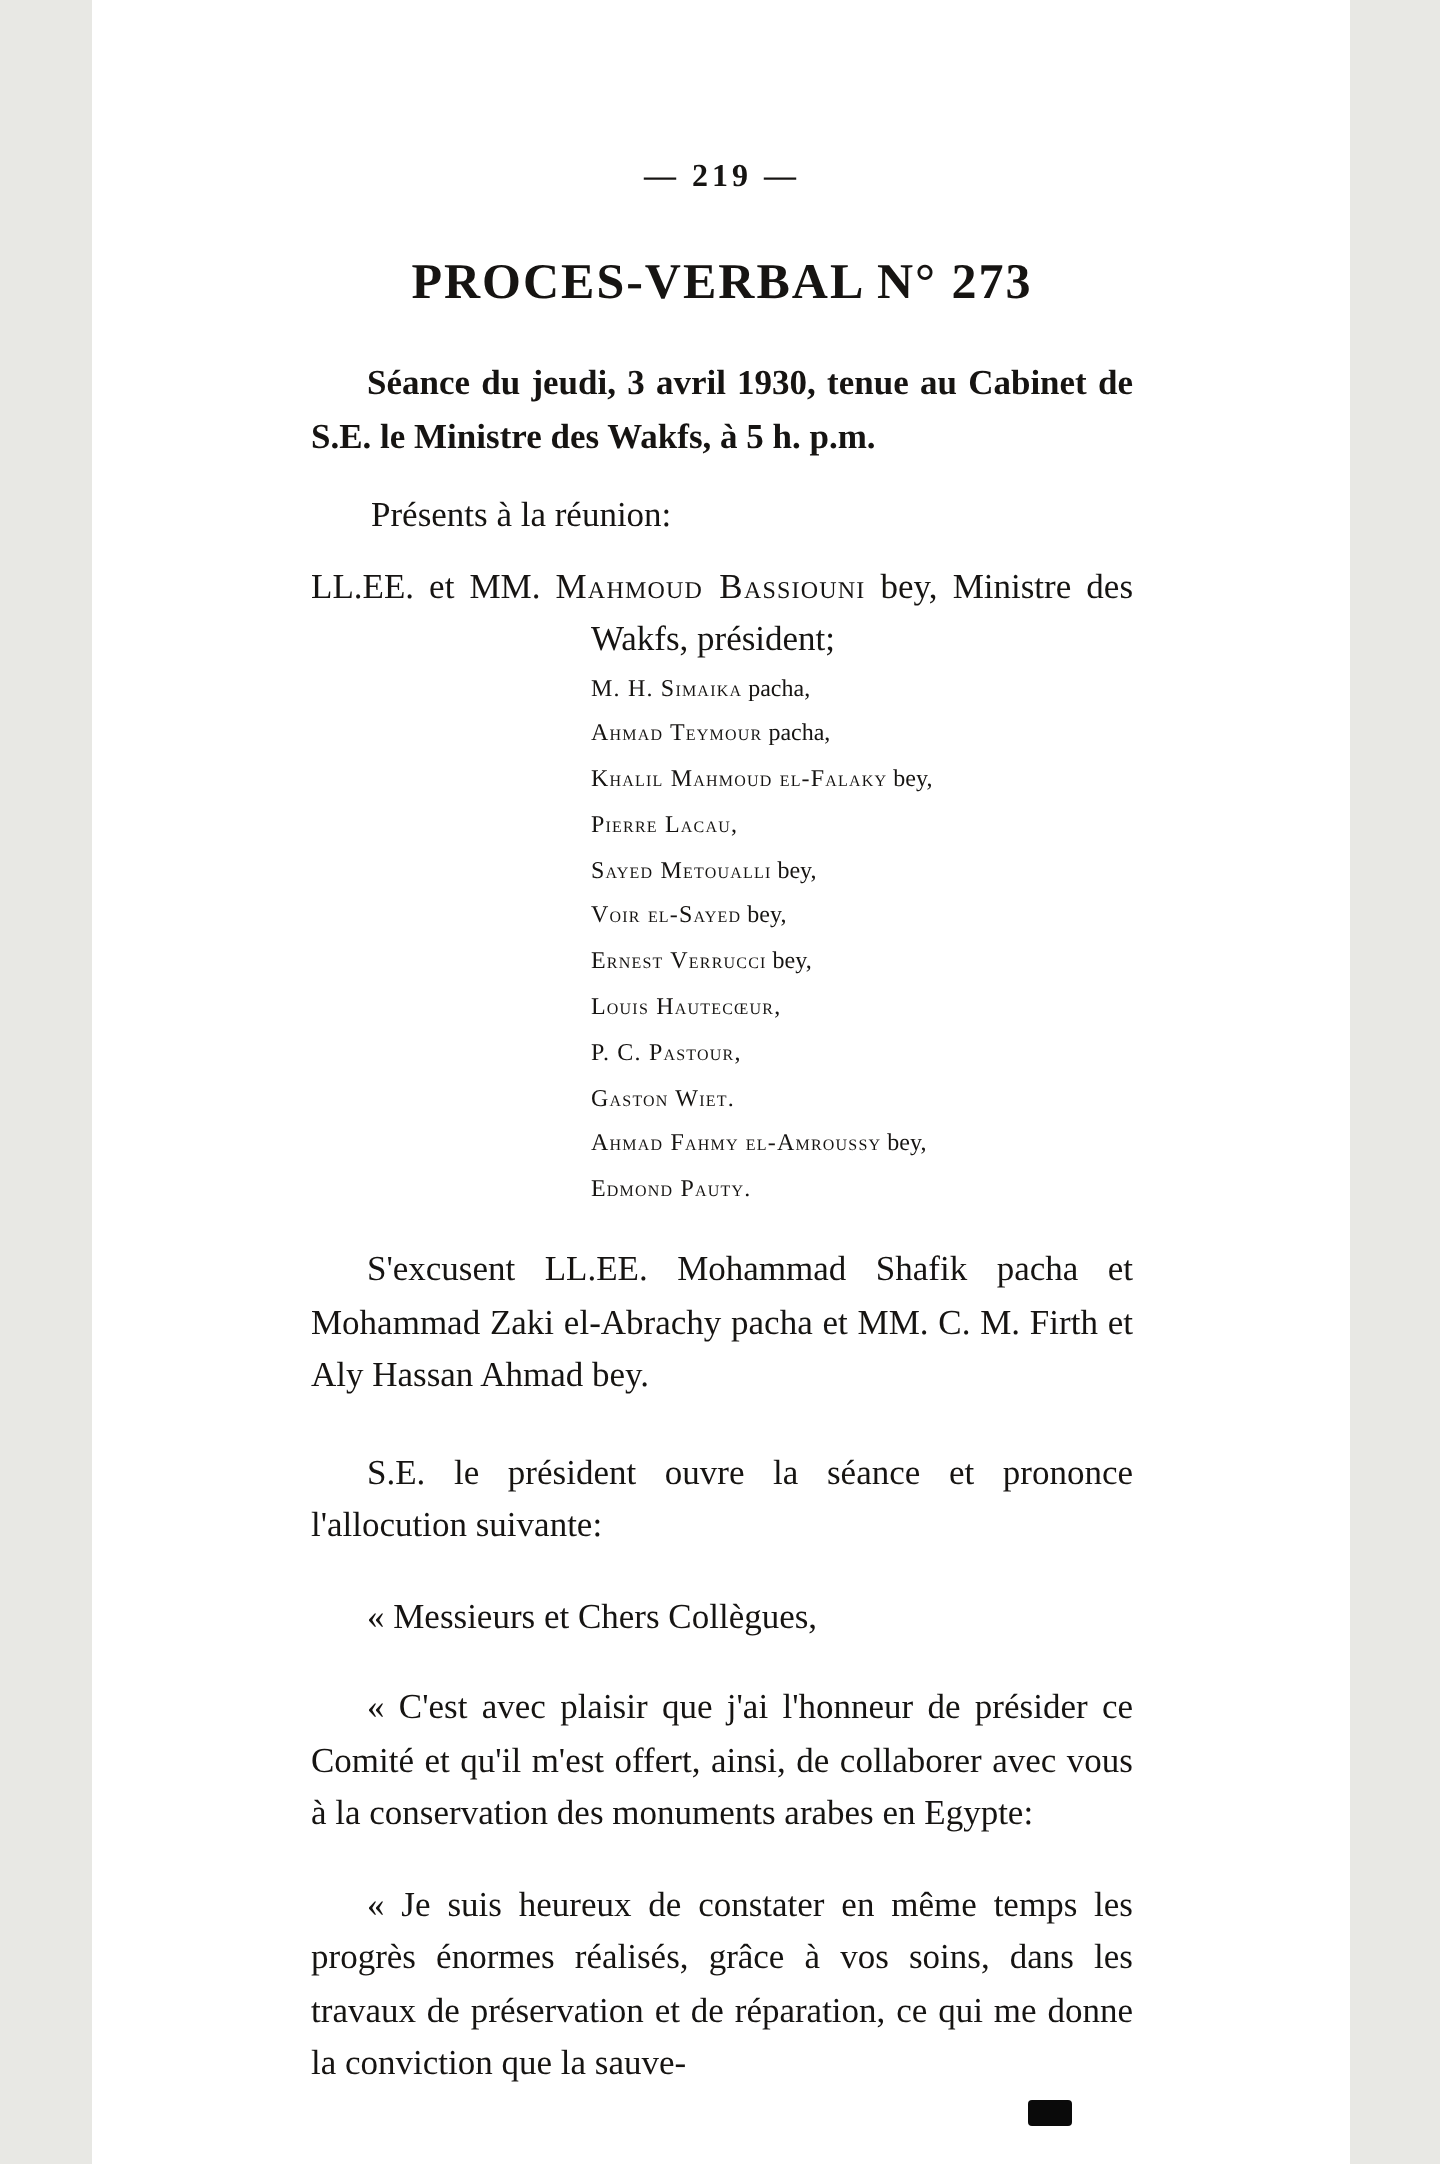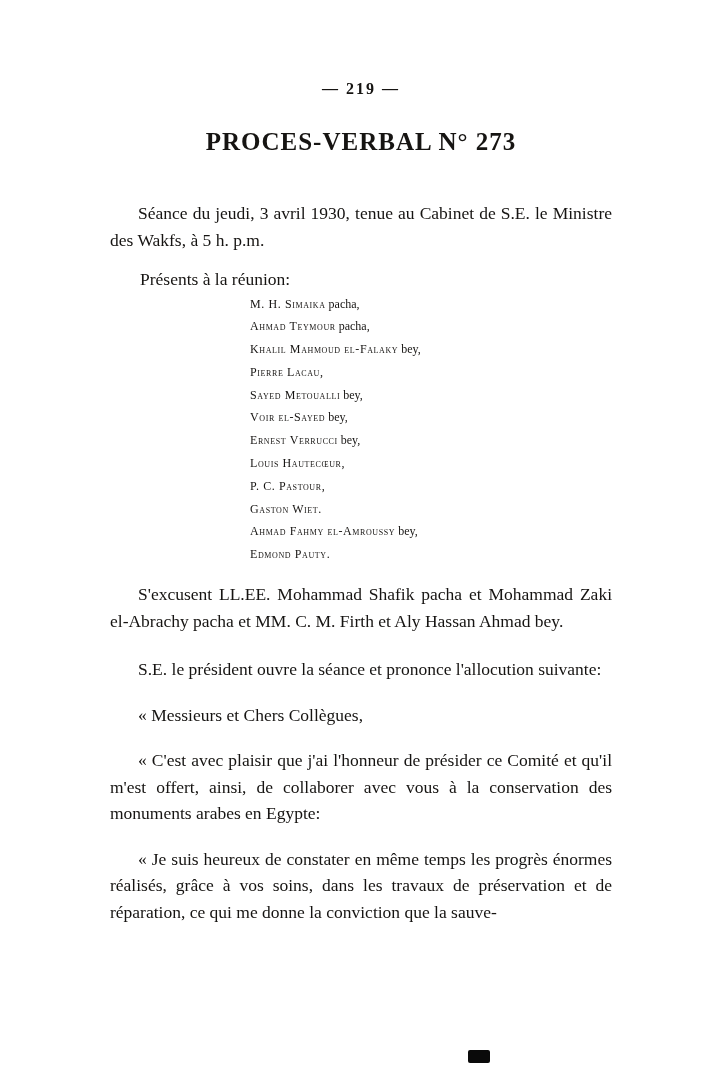--- a/index.html
+++ b/index.html
@@ -1,20 +1,20 @@
 <!DOCTYPE html>
 <html><head>
 <meta charset="utf-8">
 <style>
   * { margin: 0; padding: 0; box-sizing: border-box; }
   html, body { background: #e8e8e4; }
   body { font-family: "Liberation Serif", "DejaVu Serif", serif; }
   .page {
     position: relative;
-    width: 720px;
+    width: 629px;
     height: 1082px;
     margin: 0 auto;
     background: #ffffff;
     color: #161412;
     padding: 80px 108px 0 110px;
     overflow: hidden;
   }
   .page-number {
     text-align: center;
     font-weight: bold;
@@ -34,21 +34,21 @@
     font-weight: bold;
     font-size: 14.5px;
     line-height: 20px;
   }
   p.para {
     font-size: 17.5px;
     line-height: 26.5px;
     text-align: justify;
   }
   p.indent { text-indent: 28px; }
-  .intro-para { margin-top: 44px; }
+  .intro-para { margin-top: 22px; font-weight: bold; }
   .presents-heading {
     margin-top: 13px;
     text-indent: 30px;
     text-align: left;
   }
   .first-attendee {
     margin-top: 9px;
     padding-left: 140px;
     text-indent: -140px;
   }
@@ -82,20 +82,21 @@
 
   <div class="page-number">— 219 —</div>
 
   <h1 class="doc-title">PROCES-VERBAL N° 273</h1>
 
 
   <p class="para indent intro-para">Séance du jeudi, 3 avril 1930, tenue au Cabinet de S.E. le Ministre des Wakfs, à 5 h. p.m.</p>
 
   <p class="para presents-heading">Présents à la réunion:</p>
 
+  <p class="para first-attendee"><span>LL.EE. et MM. </span><span class="sc">Mahmoud Bassiouni</span><span> bey, Ministre des Wakfs, président;</span></p>
 
   <ul class="attendees">
     <li><span class="sc">M. H. Simaika</span><span> pacha,</span></li>
     <li><span class="sc">Ahmad Teymour</span><span> pacha,</span></li>
     <li><span class="sc">Khalil Mahmoud el-Falaky</span><span> bey,</span></li>
     <li><span class="sc">Pierre Lacau</span><span>,</span></li>
     <li><span class="sc">Sayed Metoualli</span><span> bey,</span></li>
     <li><span class="sc">Voir el-Sayed</span><span> bey,</span></li>
     <li><span class="sc">Ernest Verrucci</span><span> bey,</span></li>
     <li><span class="sc">Louis Hautecœur</span><span>,</span></li>

